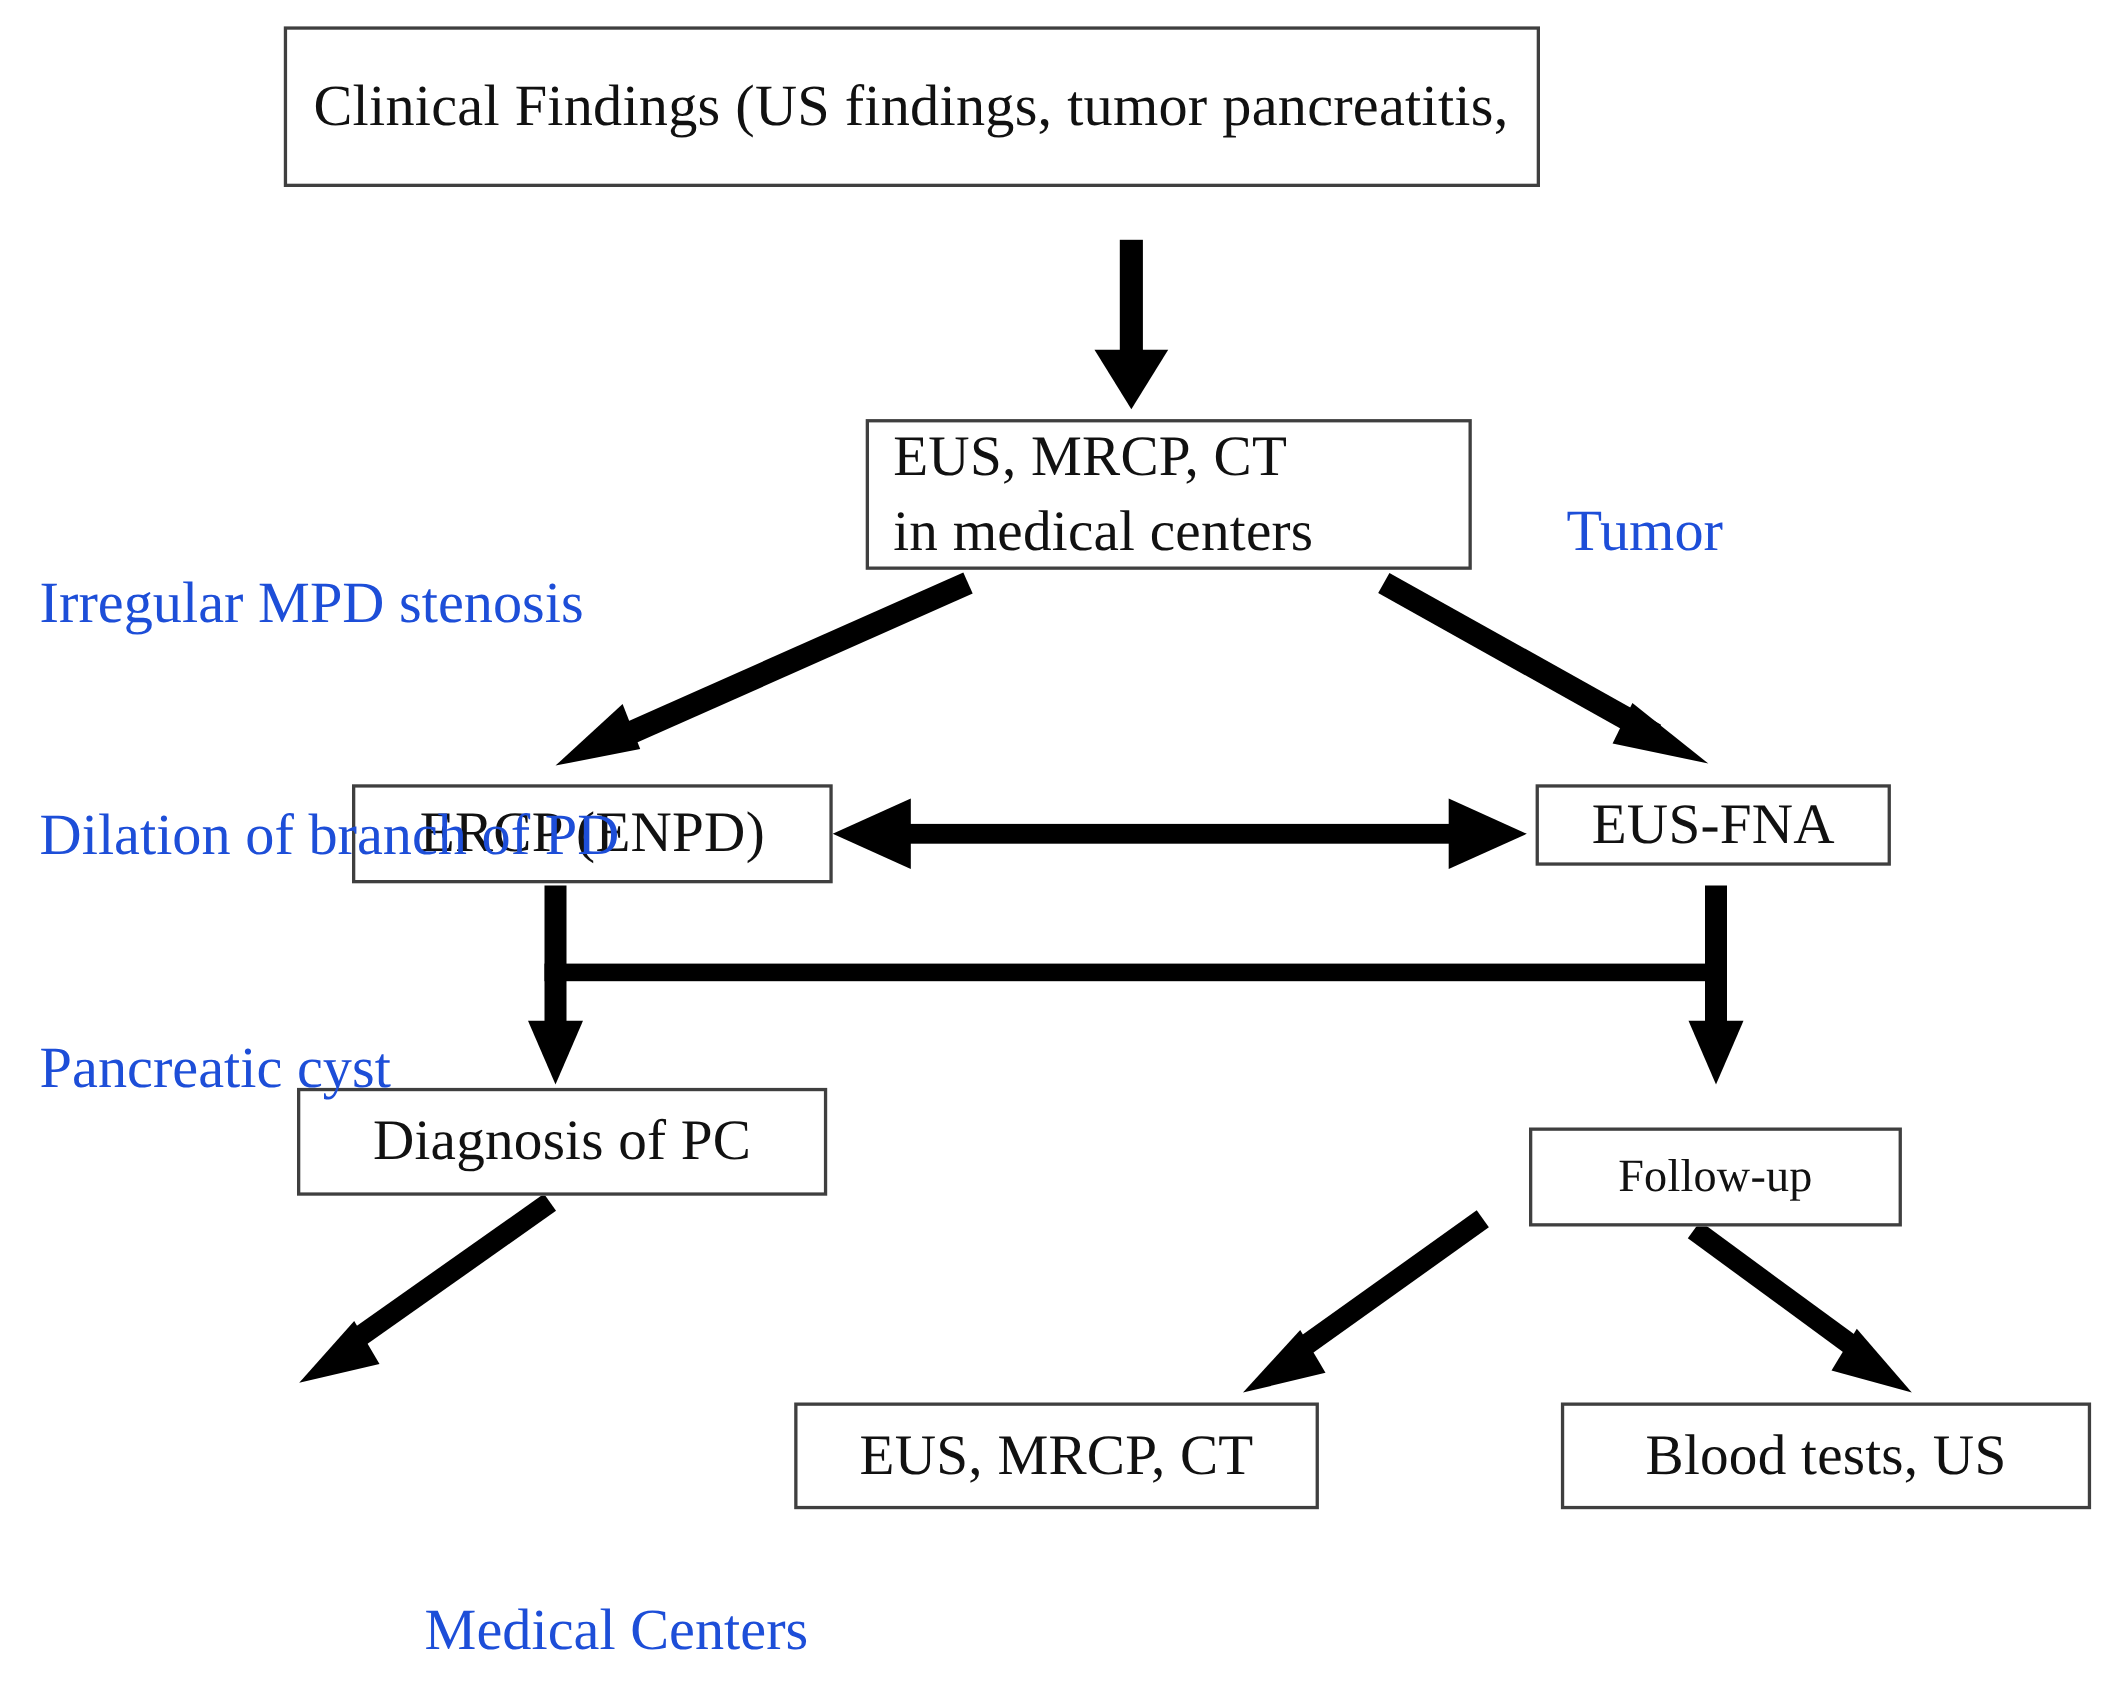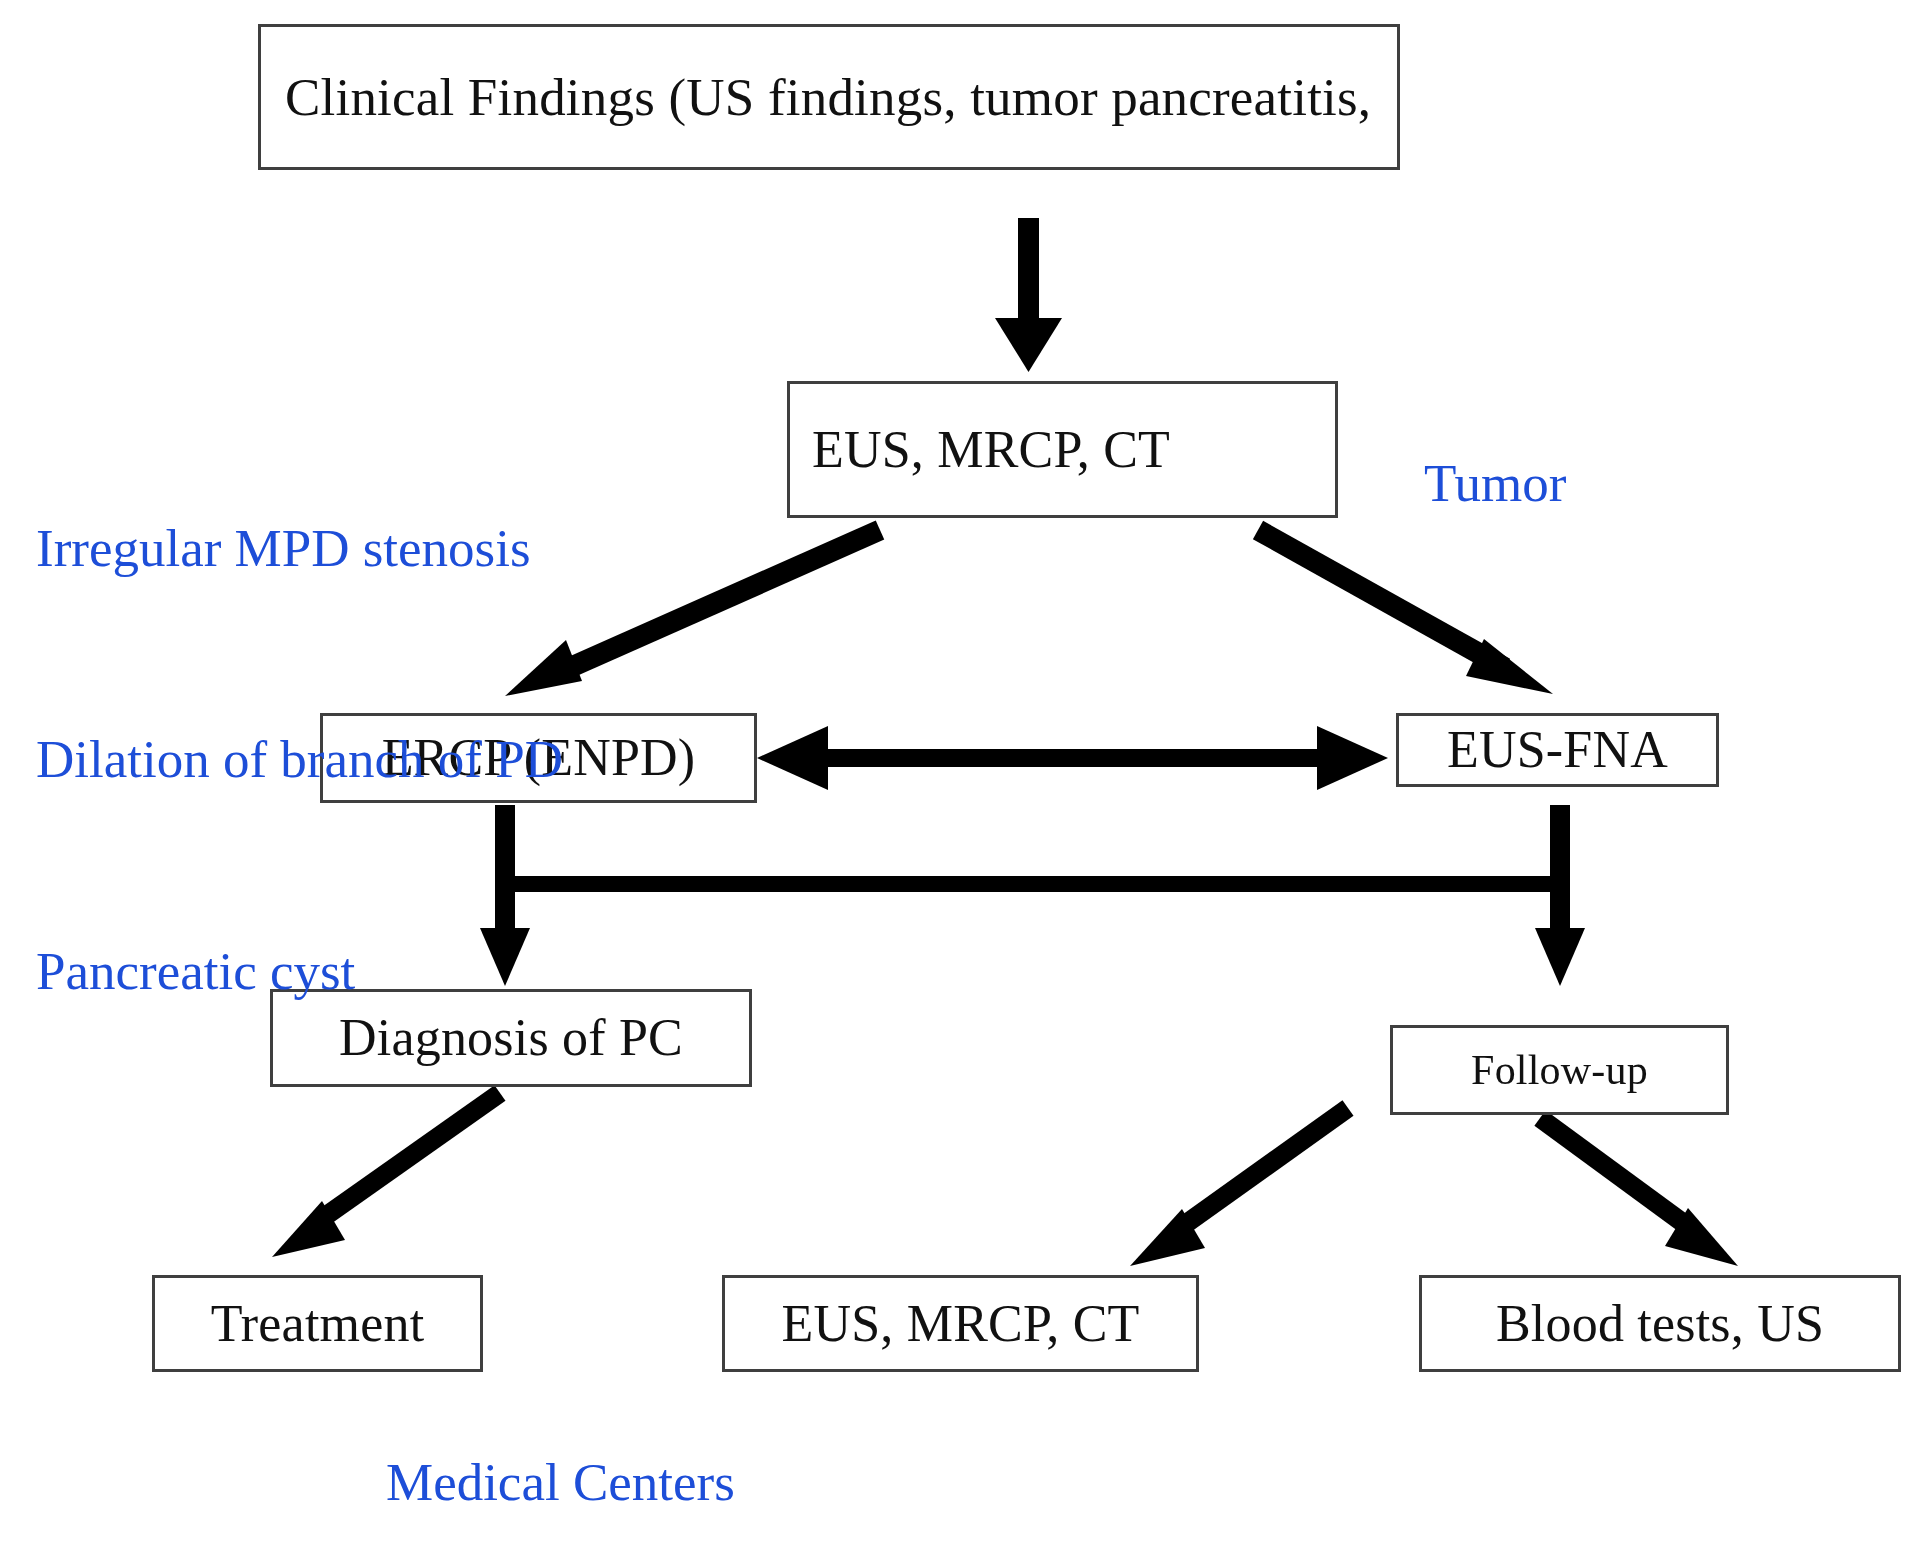--- a/index.html
+++ b/index.html
@@ -175,42 +175,40 @@
 
   <div class="node node-lines" id="node-clinical">
     <div class="inner">
       <div>Clinical Findings (US findings, tumor pancreatitis,</div>
     </div>
   </div>
 
   <div class="node node-lines" id="node-eus-center">
     <div class="inner">
       <div>EUS, MRCP, CT</div>
+      <div>in medical centers</div>
     </div>
   </div>
 
   <div class="node" id="node-ercp">
     <div class="inner">ERCP (ENPD)</div>
   </div>
 
   <div class="node" id="node-eusfna">
     <div class="inner">EUS-FNA</div>
   </div>
 
   <div class="node" id="node-diagnosis">
     <div class="inner">Diagnosis of PC</div>
   </div>
 
   <div class="node" id="node-followup">
     <div class="inner">Follow-up</div>
   </div>
 
-  <div class="node" id="node-treatment">
-    <div class="inner">Treatment</div>
-  </div>
 
   <div class="node" id="node-eus-bottom">
     <div class="inner">EUS, MRCP, CT</div>
   </div>
 
   <div class="node" id="node-blood">
     <div class="inner">Blood tests, US</div>
   </div>
 
   <div class="free-label" id="label-left-findings">

